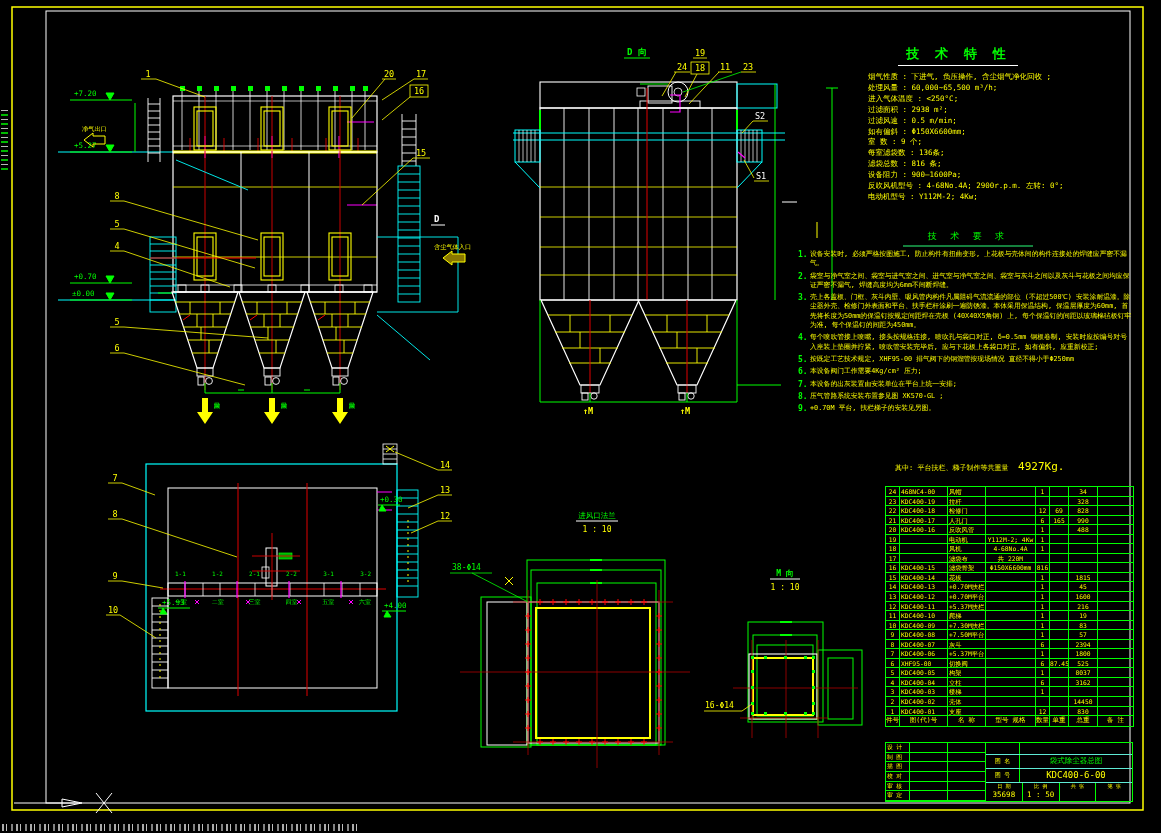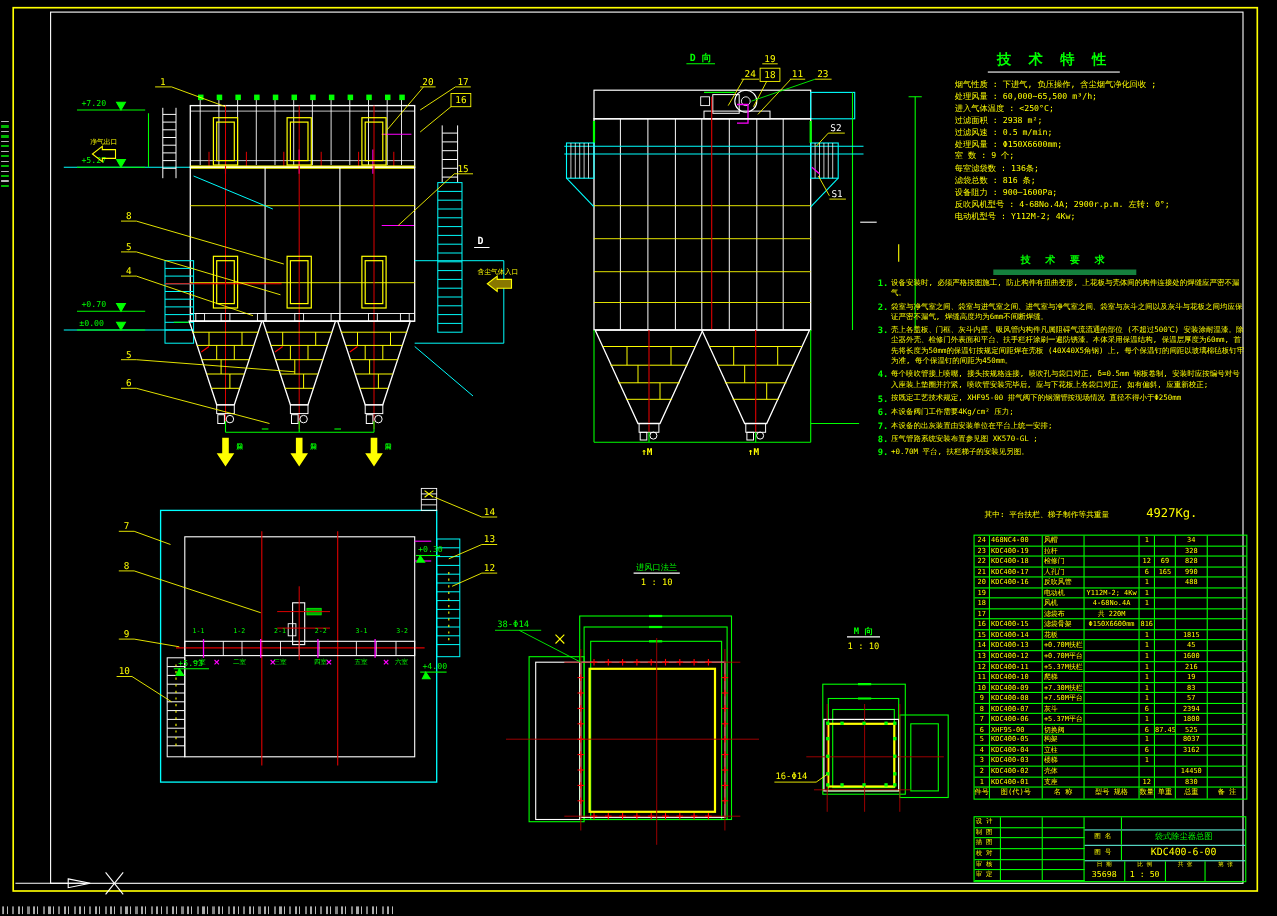--- a/index.html
+++ b/index.html
@@ -12,28 +12,28 @@
   
   .tech{left:868px;top:45px;width:262px;}
   .tech-title{color:#00ff00;font-size:13px;letter-spacing:4px;text-align:center;width:120px;margin-left:30px;
               border-bottom:1px solid #fff;padding-bottom:2px;font-weight:bold;}
   .tech-rows{margin-top:6px;}
   .tech-row{color:#ffff00;font-size:7.5px;line-height:10.9px;white-space:nowrap;overflow:hidden;}
 
   
   .notes{left:798px;top:230px;width:334px;}
   .notes-title{color:#00ff00;font-size:9px;letter-spacing:4px;text-align:center;width:130px;margin-left:105px;
-               border-bottom:5px solid #15803d;padding-bottom:2px;font-weight:bold;}
+               border-bottom:2px solid #15803d;padding-bottom:2px;font-weight:normal;}
   .note-item{display:flex;margin-top:3px;}
   .note-num{color:#00ff00;font-size:8px;width:12px;flex:none;font-weight:bold;}
   .note-text{color:#ffff00;font-size:6.8px;line-height:9.3px;}
 
   
   .wnote{left:895px;top:455px;width:240px;color:#ffff00;}
-  .wnote .lbl{font-size:7px;} .wnote .val{font-size:11px;margin-left:24px;}
+  .wnote .lbl{font-size:7px;} .wnote .val{font-size:11px;margin-left:0;}
 
   
   .bom{left:885px;top:486px;width:247px;border:1px solid #00ff00;}
   .bom-row{display:grid;grid-template-columns:14px 48px 38px 50px 14px 19px 29px 1fr;height:9.55px;}
   .bom-row>div{border-right:1px solid #00ff00;border-bottom:1px solid #00ff00;color:#ffff00;
                font-size:6.3px;line-height:9px;overflow:hidden;white-space:nowrap;text-align:center;}
   .bom-row>div:last-child{border-right:none;}
   .bom-row.hdr>div{border-bottom:none;font-size:6.5px;}
   .bom-row>div.ltxt{text-align:left;padding-left:1px;}
 
@@ -811,21 +811,21 @@
 
   <div class="abs tech">
     <div class="tech-title">技 术 特 性</div>
     <div class="tech-rows">
 
     <div class="tech-row">烟气性质     : 下进气, 负压操作, 含尘烟气净化回收 ;</div>
         <div class="tech-row">处理风量     : 60,000~65,500 m³/h;</div>
         <div class="tech-row">进入气体温度   : &lt;250°C;</div>
         <div class="tech-row">过滤面积     : 2938 m²;</div>
         <div class="tech-row">过滤风速     : 0.5 m/min;</div>
-        <div class="tech-row">处理风量     : Φ150X6600mm;</div>
+        <div class="tech-row">如有偏斜     : Φ150X6600mm;</div>
         <div class="tech-row">室 数      : 9 个;</div>
         <div class="tech-row">每室滤袋数    : 136条;</div>
         <div class="tech-row">滤袋总数     :  816 条;</div>
         <div class="tech-row">设备阻力     : 900—1600Pa;</div>
         <div class="tech-row">反吹风机型号   :  4-68No.4A; 2900r.p.m. 左转: 0°;</div>
         <div class="tech-row">电动机型号    : Y112M-2; 4Kw;</div>
       </div>
   </div>
 
   <div class="abs notes">

